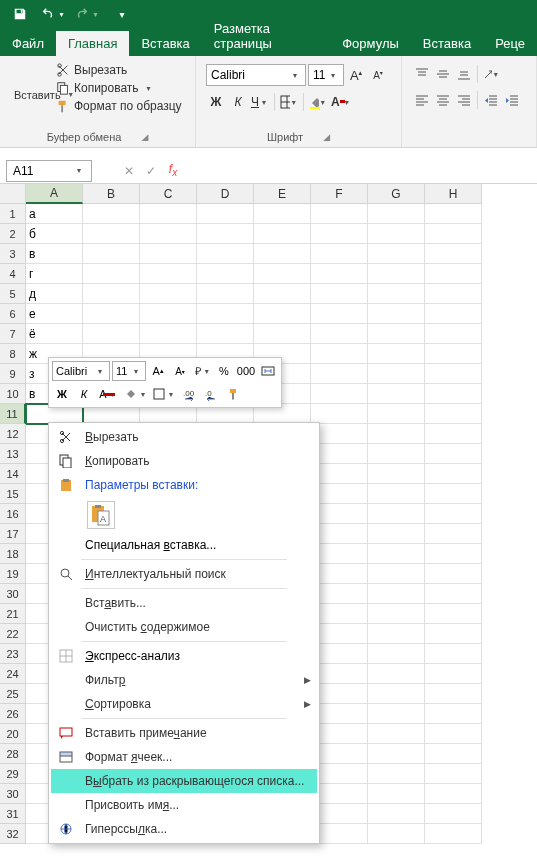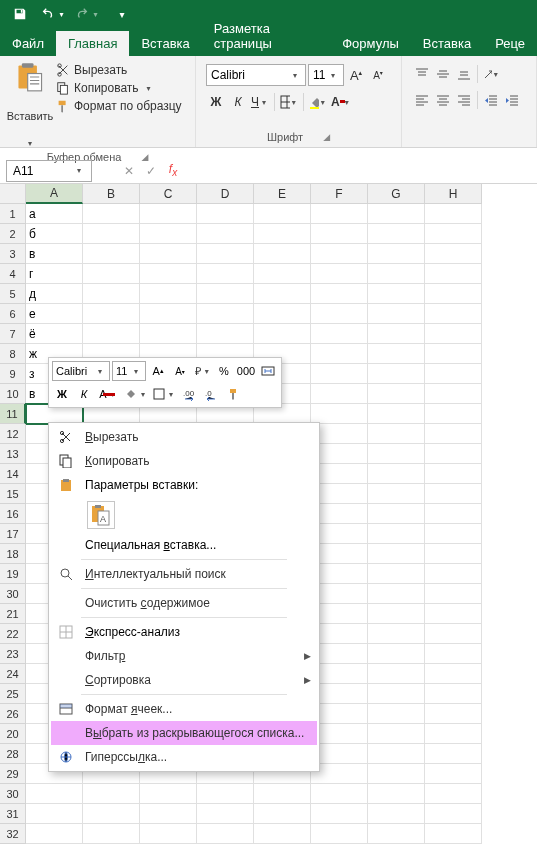--- a/index.html
+++ b/index.html
@@ -15,21 +15,21 @@
 .tabbar { height: 28px; background: #0f6f3a; display: flex; align-items: flex-end; }
 .tab { padding: 5px 12px; color: #fff; font-size: 13px; cursor: pointer; }
 .tab.active { background: #f3f3f3; color: #0f6f3a; }
 
 
 .ribbon { height: 92px; background: #f3f3f3; border-bottom: 1px solid #d4d4d4; display: flex; }
 .ribbon-group { border-right: 1px solid #e1e1e1; padding: 4px 6px 2px; display: flex; flex-direction: column; }
 .ribbon-group-label { text-align: center; font-size: 11px; color: #555; padding: 2px 0; display: flex; justify-content: center; align-items: center; gap: 20px; }
 .rg-body { flex: 1; display: flex; }
 
-.paste-big { width: 48px; display: flex; flex-direction: column; align-items: center; justify-content: flex-start; padding-top: 2px; gap: 18px; }
+.paste-big { width: 48px; display: flex; flex-direction: row; align-items: center; justify-content: flex-start; padding-top: 2px; gap: 8px; }
 .paste-big svg { width: 28px; height: 30px; }
 .paste-big span { font-size: 11px; color: #333; line-height: 1.1; text-align: center; }
 .paste-big .dd { font-size: 8px; color: #555; }
 
 .clip-right { display: flex; flex-direction: column; gap: 2px; padding: 2px 0; }
 .clip-item { display: flex; align-items: center; gap: 4px; font-size: 12px; color: #333; padding: 1px 2px; }
 .clip-item svg { width: 14px; height: 14px; }
 
 .font-group .rg-body { flex-direction: column; gap: 6px; padding: 4px; }
 .font-top { display: flex; align-items: center; gap: 2px; }
@@ -68,23 +68,23 @@
 
 .mini-toolbar { position: absolute; left: 48px; top: 357px; background: #fff; border: 1px solid #c6c6c6; box-shadow: 2px 2px 6px rgba(0,0,0,.2); padding: 3px; display: flex; flex-direction: column; gap: 3px; z-index: 5; }
 .mini-row { display: flex; align-items: center; gap: 2px; }
 .mini-font-name { width: 58px; height: 20px; border: 1px solid #ababab; display: flex; align-items: center; padding: 0 3px; font-size: 11px; }
 .mini-font-size { width: 34px; height: 20px; border: 1px solid #ababab; display: flex; align-items: center; padding: 0 3px; font-size: 11px; }
 .mini-btn { width: 20px; height: 20px; display: flex; align-items: center; justify-content: center; font-size: 11px; border: 1px solid transparent; }
 
 
 .ctx-menu { position: absolute; left: 48px; top: 422px; width: 272px; background: #fff; border: 1px solid #c6c6c6; box-shadow: 3px 3px 8px rgba(0,0,0,.25); padding: 2px; z-index: 6; }
 .ctx-item { height: 24px; display: flex; align-items: center; padding: 0 6px; gap: 10px; font-size: 12px; color: #333; }
-.ctx-item.header { color: #000000; }
+.ctx-item.header { color: #1d4ed8; }
 .ctx-item.disabled { color: #000000; }
-.ctx-item.hover { background: #f0abfc; }
+.ctx-item.hover { background: #5eead4; }
 .ctx-item .ico { width: 18px; display: flex; justify-content: center; align-items: center; }
 .ctx-item .arrow { margin-left: auto; font-size: 9px; color: #555; }
 .ctx-sep { height: 1px; background: #e0e0e0; margin: 2px 30px 2px 30px; }
 .ctx-sub { padding: 4px 36px; }
 .paste-opt { width: 28px; height: 28px; border: 1px solid #c6c6c6; display: flex; align-items: center; justify-content: center; }
 
 u { text-decoration: underline; }
 </style>
 </head>
 <body>
@@ -800,20 +800,24 @@
         <svg width="14" height="14">
           <circle cx="6" cy="6" r="4" fill="none" stroke="#555"></circle>
           <path stroke="#555" d="M9 9l4 4"></path>
         </svg>
       </span>
       <span><u>И</u>нтеллектуальный поиск</span>
     </div>
   <div class="ctx-sep"></div>
   <div class="ctx-item">
       <span class="ico"></span>
+      <span>Вст<u>а</u>вить...</span>
+    </div>
+  <div class="ctx-item">
+      <span class="ico"></span>
       <span>Очистить <u>с</u>одержимое</span>
     </div>
   <div class="ctx-sep"></div>
   <div class="ctx-item disabled">
       <span class="ico">
         <svg width="14" height="14">
           <rect x="1" y="1" width="12" height="12" fill="none" stroke="#b0b0b0"></rect>
           <path stroke="#b0b0b0" d="M1 7h12M7 1v12"></path>
         </svg>
       </span>
@@ -826,32 +830,45 @@
     </div>
   <div class="ctx-item">
       <span class="ico"></span>
       <span><u>С</u>ортировка</span>
       <span class="arrow">▶</span>
     </div>
   <div class="ctx-sep"></div>
   <div class="ctx-item">
       <span class="ico">
         <svg width="14" height="14">
+          <rect x="1" y="2" width="12" height="8" fill="none" stroke="#c00"></rect>
+          <path fill="#c00" d="M4 10l-2 3v-3"></path>
+        </svg>
+      </span>
+      <span>Вставить приме<u>ч</u>ание</span>
+    </div>
+  <div class="ctx-item">
+      <span class="ico">
+        <svg width="14" height="14">
           <rect x="1" y="2" width="12" height="10" fill="none" stroke="#555"></rect>
           <path stroke="#555" d="M1 6h12"></path>
           <rect x="1" y="2" width="12" height="4" fill="#4472c4" opacity=".3"></rect>
         </svg>
       </span>
       <span>Формат <u>я</u>чеек...</span>
     </div>
   <div class="ctx-item hover">
       <span class="ico"></span>
       <span>В<u>ы</u>брать из раскрывающегося списка...</span>
     </div>
   <div class="ctx-item">
+      <span class="ico"></span>
+      <span>Присвоить им<u>я</u>...</span>
+    </div>
+  <div class="ctx-item">
       <span class="ico">
         <svg width="14" height="14">
           <circle cx="7" cy="7" r="5" fill="none" stroke="#4472c4"></circle>
           <path stroke="#4472c4" d="M2 7h10M7 2c2 2 2 8 0 10M7 2c-2 2-2 8 0 10"></path>
         </svg>
       </span>
       <span>Гиперссы<u>л</u>ка...</span>
     </div>
 </div>
 

